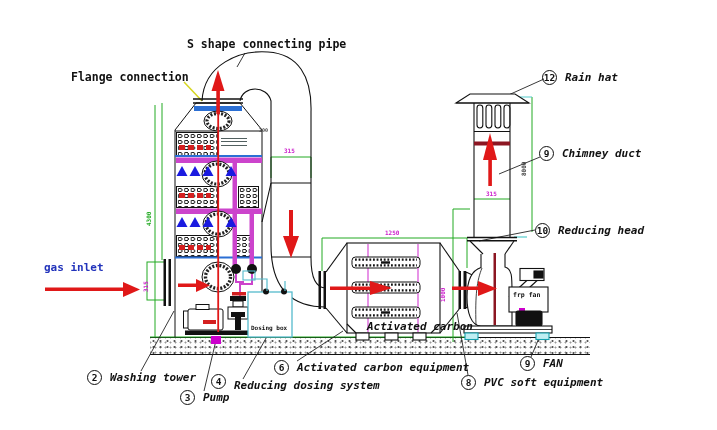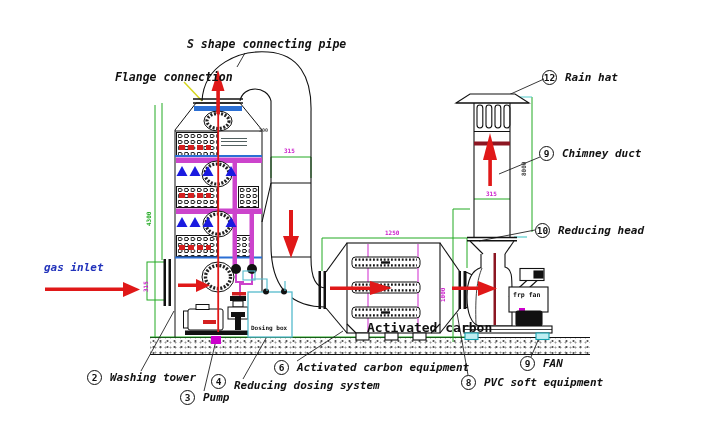--- a/index.html
+++ b/index.html
@@ -14,21 +14,21 @@
     background-image:radial-gradient(#555 0.9px,transparent 1.3px),radial-gradient(#999 0.8px,transparent 1.2px);
     background-size:7px 6px,5px 5px;background-position:0 0,3px 2px;}
   
   .packing{background-color:#fff;border:0.8px solid #111;
     background-image:radial-gradient(circle at 3px 3px,#fff 1.1px,#222 1.4px,#222 2.1px,#fff 2.5px),
                      radial-gradient(circle at 3px 3px,#fff 1.1px,#222 1.4px,#222 2.1px,#fff 2.5px);
     background-size:6.4px 6px,6.4px 6px;background-position:0 0,3.2px 3px;}
   .reddash{height:5px;background-image:repeating-linear-gradient(90deg,#d42020 0 6px,transparent 6px 9px);}
   .squig{background-image:repeating-linear-gradient(#344 0 1px,transparent 1px 3.4px);opacity:.85;}
   
-  .lbl{font-weight:bold;font-size:11.5px;white-space:nowrap;letter-spacing:0;font-style:italic;}
+  .lbl{font-weight:bold;font-size:11.5px;white-space:nowrap;letter-spacing:0;}
   .blue{color:#2233bb;font-size:11px;}
   .callout{display:flex;align-items:flex-start;gap:8px;font-weight:bold;font-size:11px;white-space:nowrap;}
   .co-num{width:15px;height:15px;border:1.4px solid #111;border-radius:50%;flex:none;
     display:inline-flex;align-items:center;justify-content:center;font-size:9.5px;font-weight:bold;line-height:1;}
   .co-txt{padding-top:1px;font-style:italic;}
   .co-txt.drop{padding-top:5px;}
   .dim{font-size:6px;font-weight:bold;color:#cc22cc;white-space:nowrap;line-height:1;}
   .dim.green{color:#22aa22;}
   .dim.dark{color:#444;}
   .rot{transform:rotate(-90deg);transform-origin:left top;}
@@ -259,21 +259,21 @@
       <rect x="330" y="286.5" width="44" height="3.5"></rect>
         <polygon points="392,288 370,281 370,295"></polygon>
       <rect x="452" y="286.5" width="28" height="3.5"></rect>
         <polygon points="497,288.5 478,281 478,296"></polygon>
       <rect x="488.3" y="158" width="3.6" height="28"></rect>
         <polygon points="490,133 483,160 497,160"></polygon>
     </g>
   </svg>
 
   <div class="abs lbl" style="left:187px;top:37px;">S shape connecting pipe</div>
-  <div class="abs lbl" style="left:71px;top:70px;margin-left:44px;">Flange connection</div>
+  <div class="abs lbl" style="left:71px;top:70px;">Flange connection</div>
   <div class="abs lbl blue" style="left:44px;top:261px;text-align:right;">gas inlet</div>
 
   <div class="abs callout" style="left:87px;top:370px;">
     <span class="co-num">2</span>
     <span class="co-txt">Washing tower</span>
   </div>
   <div class="abs callout" style="left:180px;top:390px;">
     <span class="co-num">3</span>
     <span class="co-txt">Pump</span>
   </div>
@@ -299,21 +299,21 @@
   </div>
   <div class="abs callout" style="left:539px;top:146px;">
     <span class="co-num">9</span>
     <span class="co-txt">Chimney duct</span>
   </div>
   <div class="abs callout" style="left:542px;top:70px;">
     <span class="co-num">12</span>
     <span class="co-txt">Rain hat</span>
   </div>
 
-  <div class="abs comp" style="left:367px;top:321px;font-size:13px;">Activated carbon</div>
+  <div class="abs comp" style="left:367px;top:321px;font-size:11px;font-style:italic;">Activated carbon</div>
   <div class="abs comp" style="left:251px;top:325px;font-size:6px;">Dosing box</div>
   <div class="abs comp" style="left:513px;top:292px;font-size:6.5px;">frp fan</div>
 
   <div class="abs dim green rot" style="left:146px;top:226px;">4300</div>
   <div class="abs dim rot" style="left:143px;top:292px;">315</div>
   <div class="abs dim" style="left:284px;top:148px;">315</div>
   <div class="abs dim dark" style="left:259px;top:128px;font-size:5px;">300</div>
   <div class="abs dim" style="left:385px;top:230px;">1250</div>
   <div class="abs dim rot" style="left:440px;top:302px;">1000</div>
   <div class="abs dim" style="left:486px;top:191px;">315</div>

